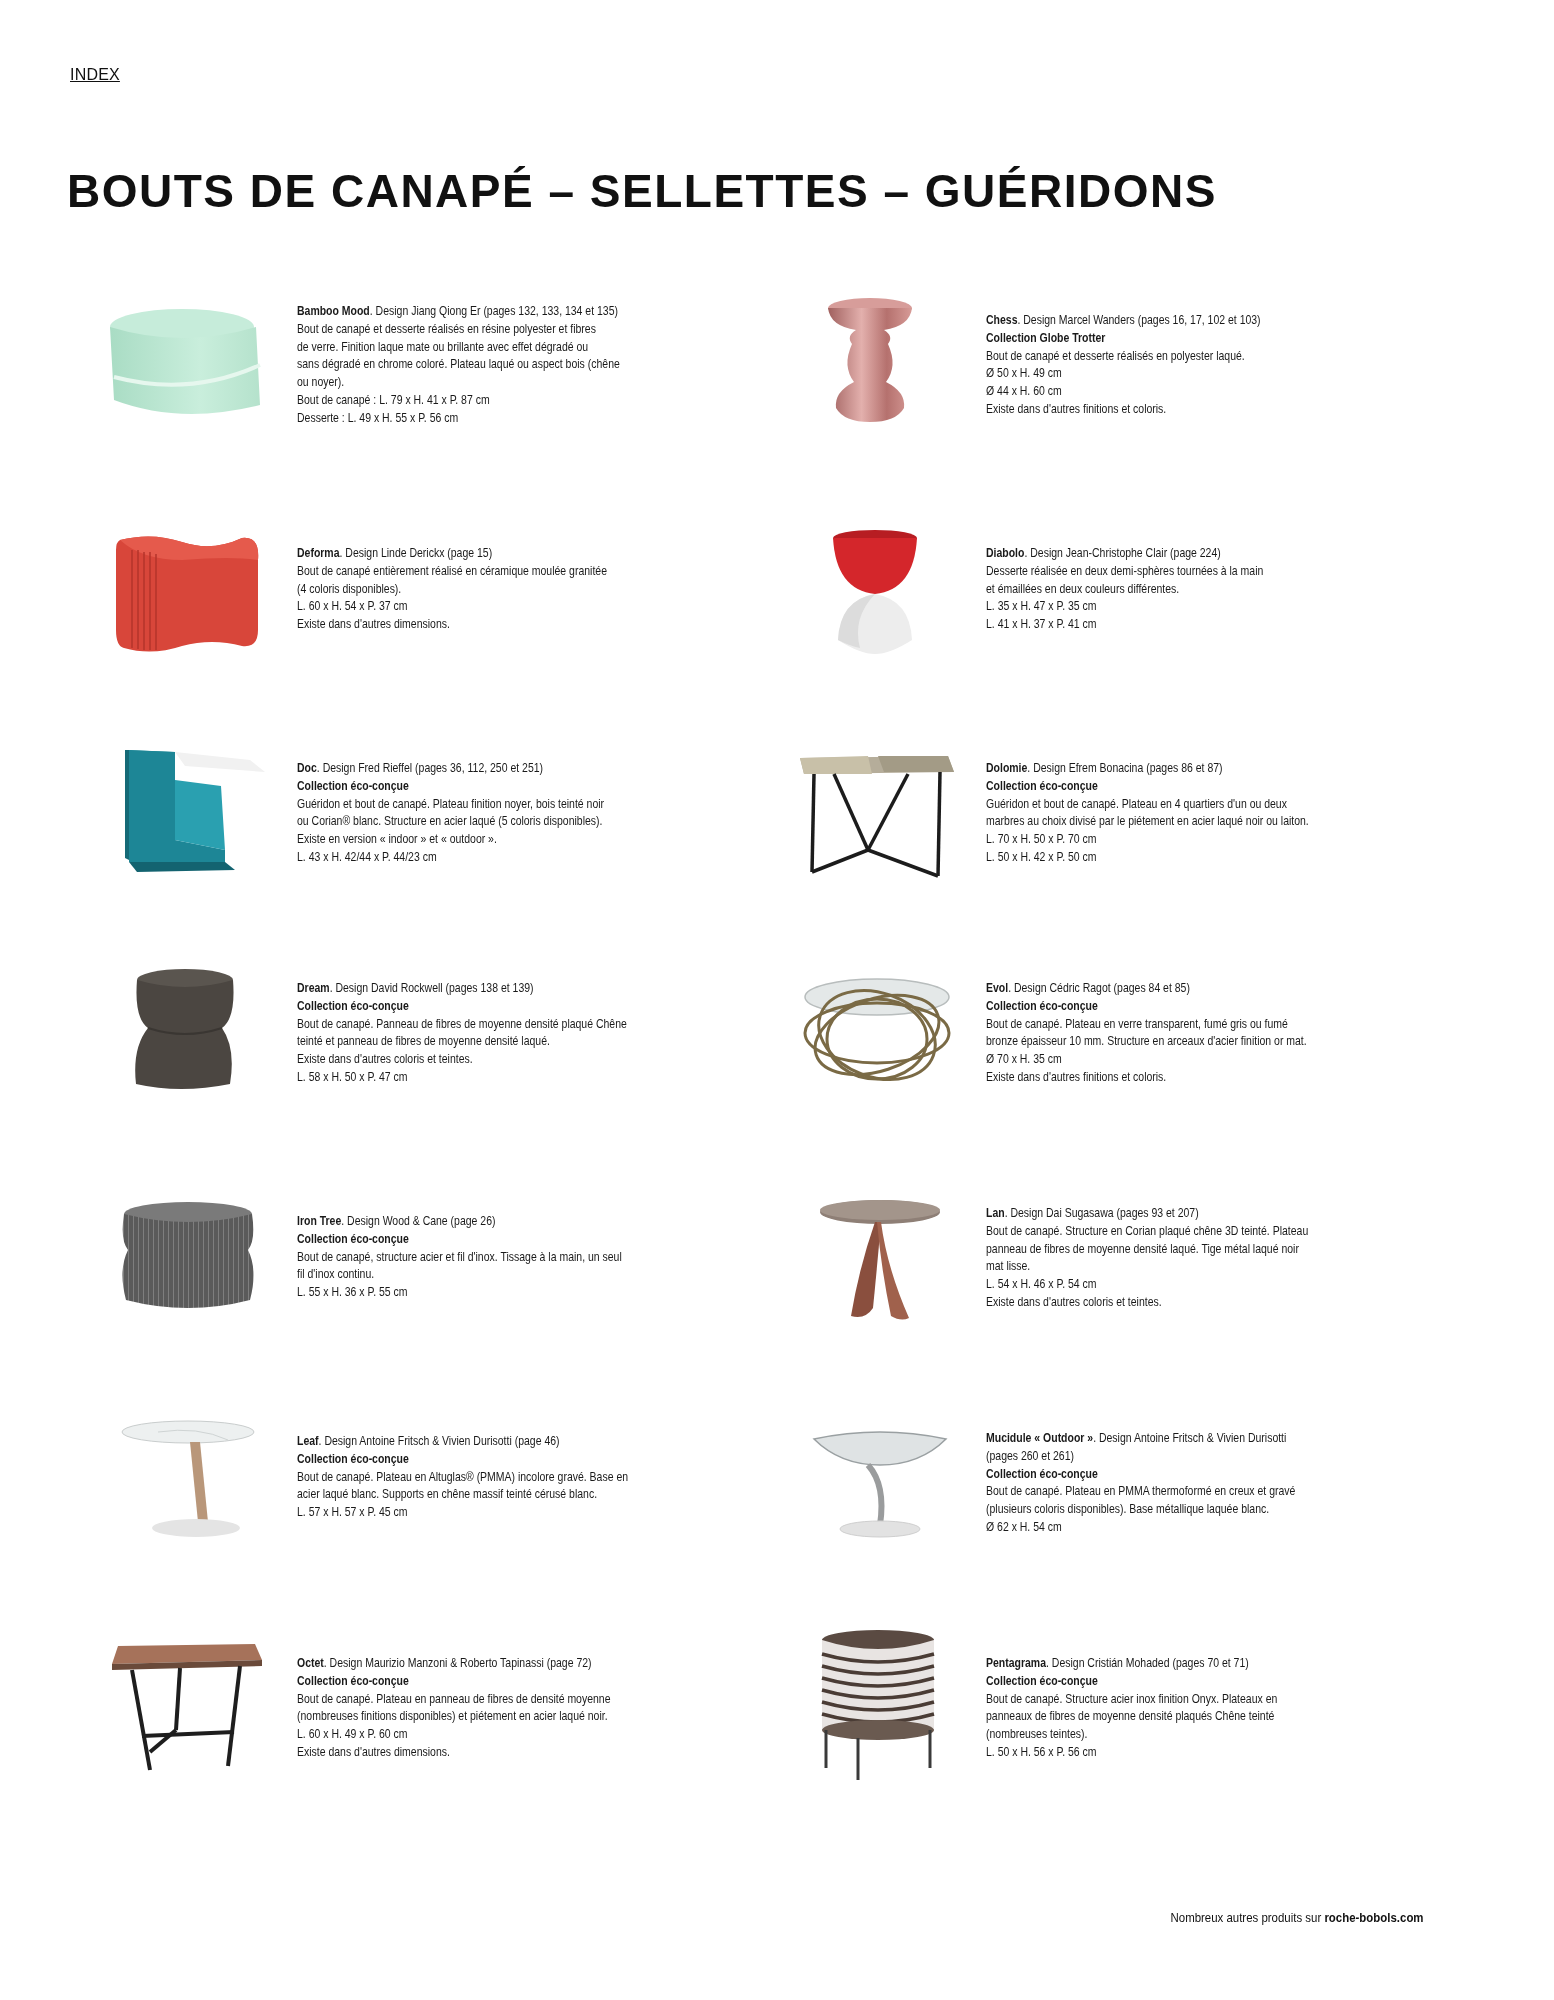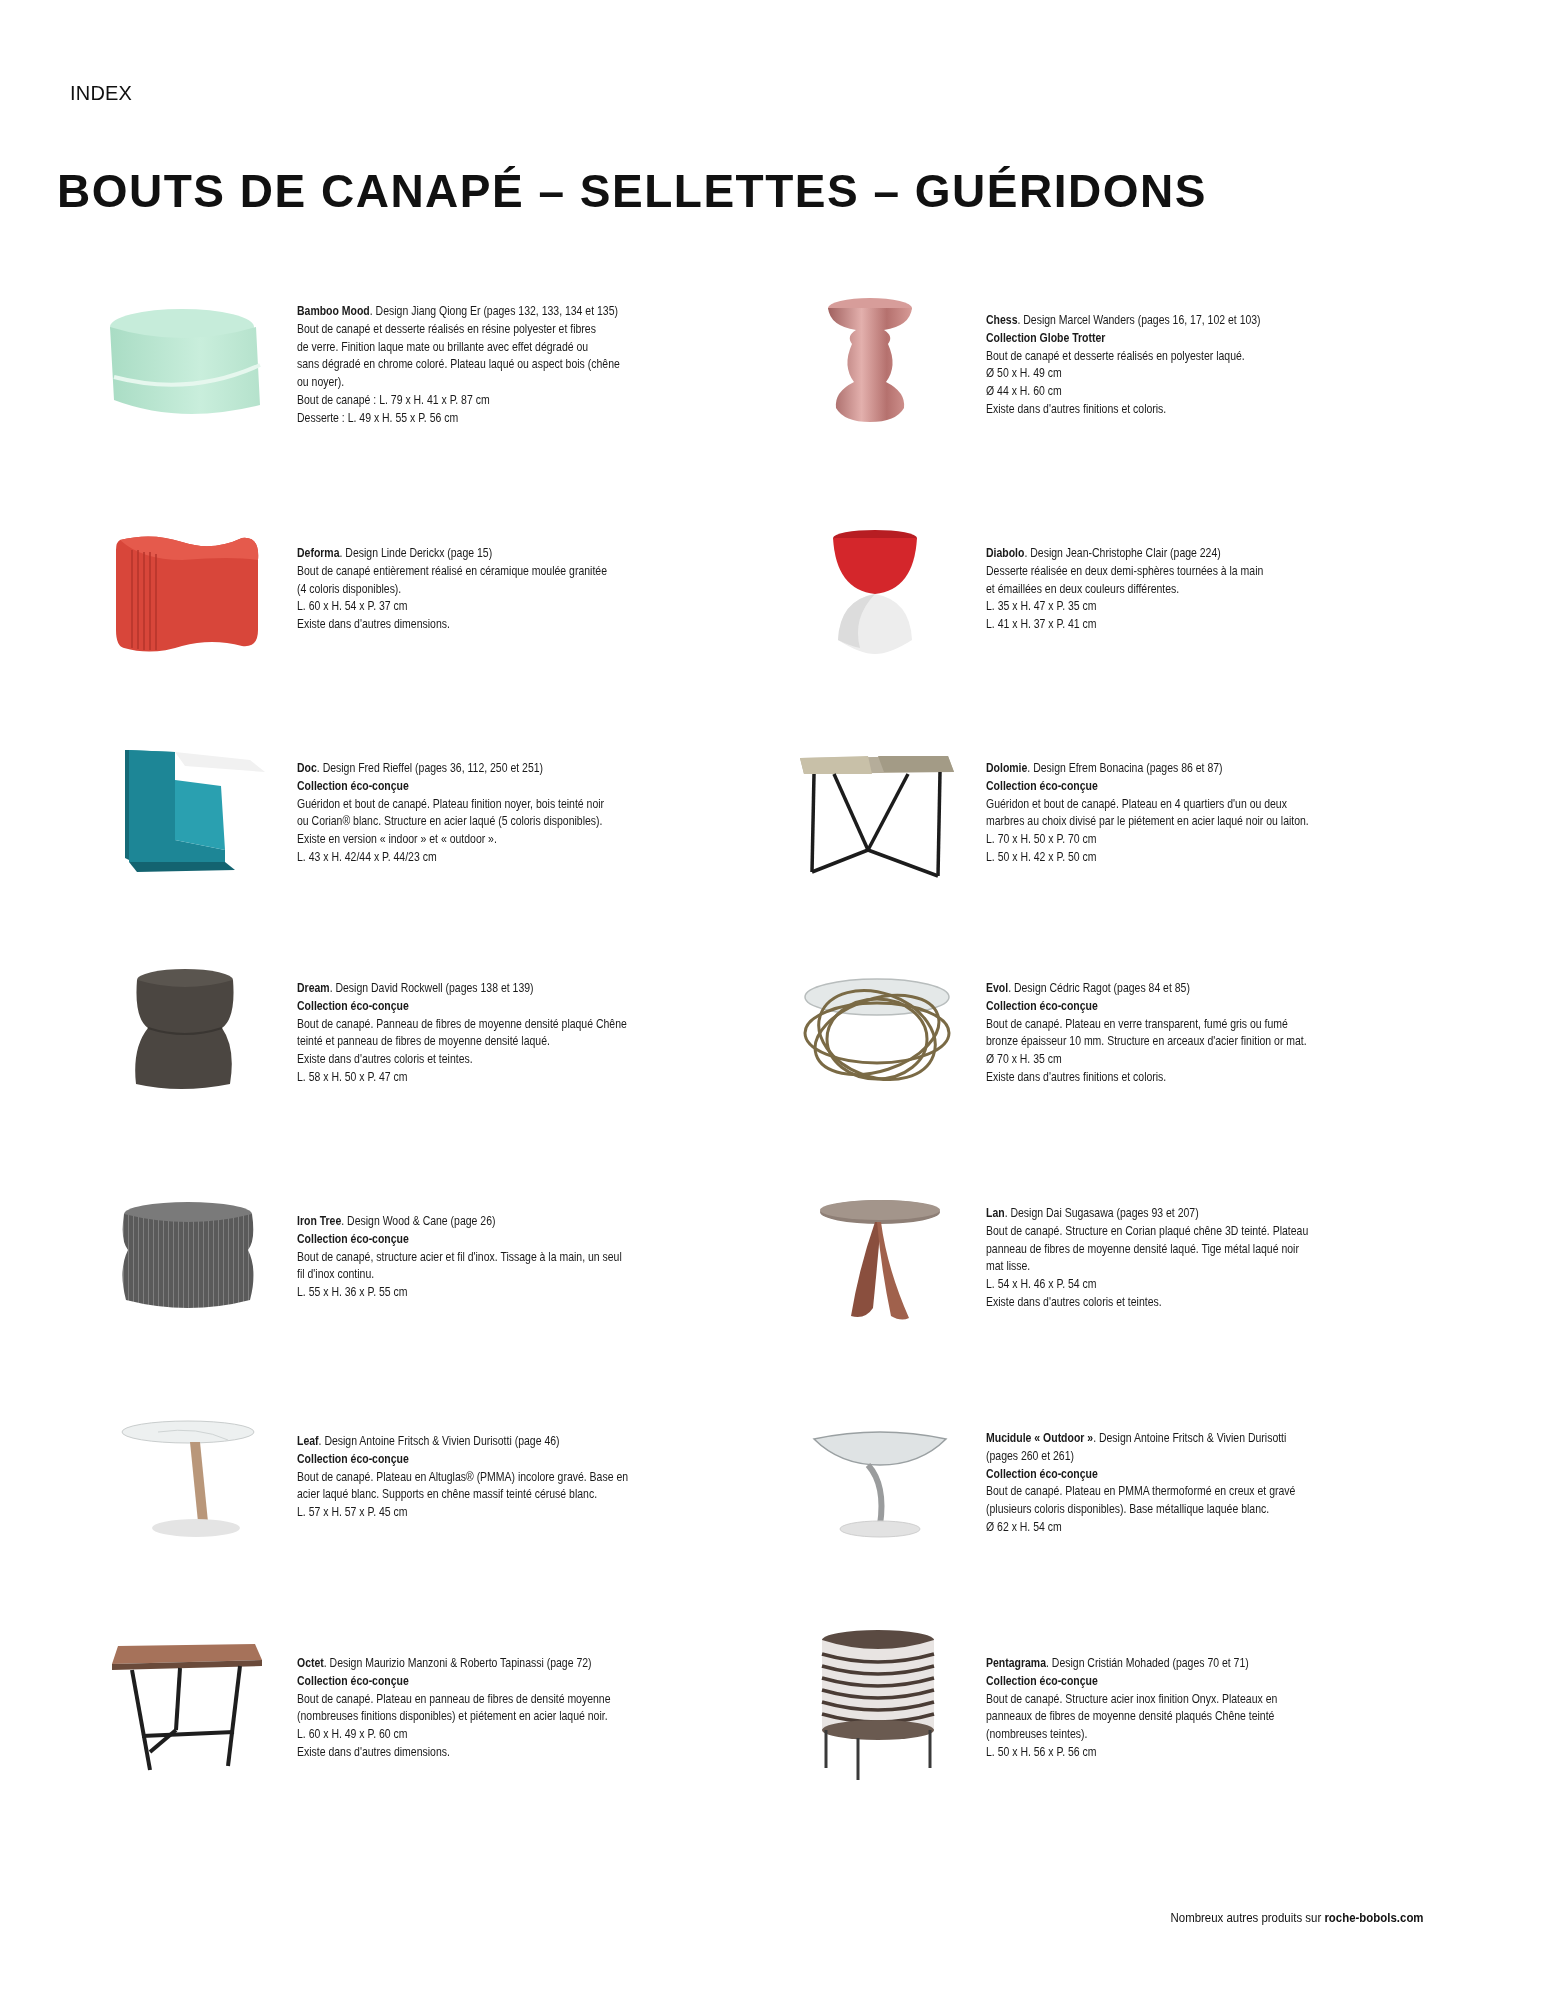--- a/index.html
+++ b/index.html
@@ -1,19 +1,19 @@
 <!DOCTYPE html>
 <html><head>
 <meta charset="utf-8">
 <style>
   html, body { margin: 0; padding: 0; background: #ffffff; }
   body { width: 1554px; height: 2000px; position: relative; overflow: hidden;
          font-family: "Liberation Sans", sans-serif; color: #111; }
-  .index-label { position: absolute; left: 70px; top: 82px; font-size: 20px; letter-spacing: 0.2px; }
-  .page-title { position: absolute; left: 57px; top: 164px; font-size: 46px; font-weight: 700;
+  .index-label { position: absolute; left: 70px; top: 66px; font-size: 16px; letter-spacing: 0.2px; text-decoration: underline; }
+  .page-title { position: absolute; left: 67px; top: 164px; font-size: 46px; font-weight: 700;
                 letter-spacing: 1.5px; margin: 0; }
   .product { position: absolute; }
   .product .img { position: absolute; }
   .product .txt { position: absolute; font-family: "Liberation Sans Narrow", "Liberation Sans", sans-serif;
                   font-size: 12.2px; line-height: 17.8px; color: #1a1a1a; transform-origin: left top;
                   white-space: nowrap; }
   .txt .name { font-weight: 700; }
   .txt .coll { font-weight: 700; display: block; }
   .txt .line { display: block; }
   .footer { position: absolute; right: 130px; top: 1910px; font-size: 13px; font-family: "Liberation Sans", sans-serif; transform: scaleX(0.88); transform-origin: right top; }

